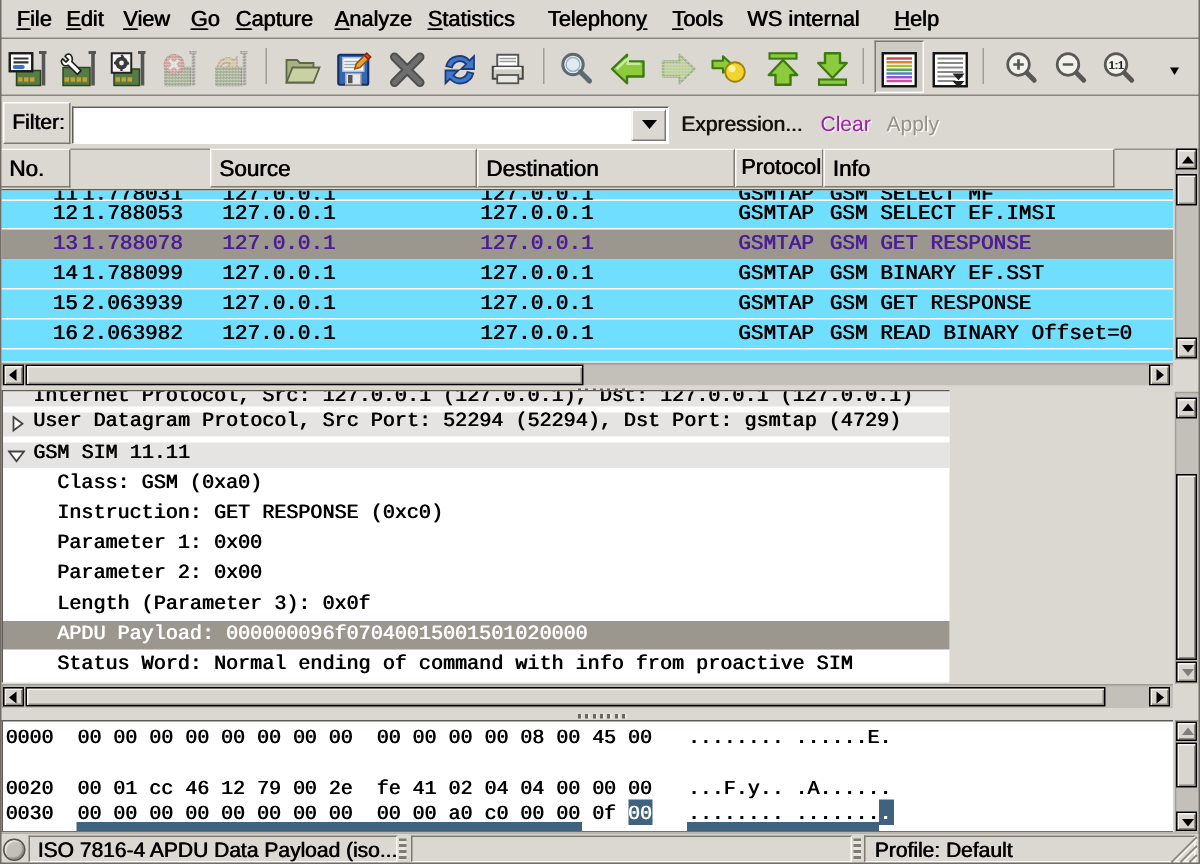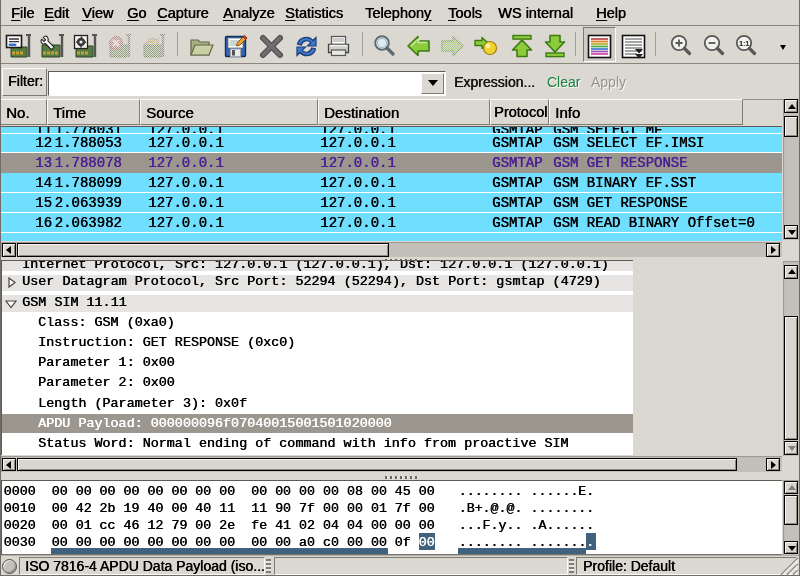--- a/index.html
+++ b/index.html
@@ -214,27 +214,26 @@
  <div class="arr" style="left:779.5px;top:19px;border-left:3.8px solid transparent;border-right:3.8px solid transparent;border-top:5.2px solid #000"></div>
 </div>
 
 <div id="filterbar">
  <div class="raised" style="position:absolute;left:2px;top:4px;width:45px;height:28px;box-sizing:border-box"></div>
  <span class="abs" style="left:8px;top:9px;font-size:14px">Filter:</span>
  <div class="abs" style="left:48px;top:7px;width:398px;height:25px;border:1px solid #5f5b54;border-right-color:#fff;border-bottom-color:#fff;box-sizing:border-box;background:#fff"></div>
  <div class="raised abs" style="left:421px;top:9px;width:23px;height:21px;box-sizing:border-box"></div>
  <div class="arr" style="left:428px;top:15.5px;border-left:5px solid transparent;border-right:5px solid transparent;border-top:6px solid #000"></div>
  <span class="abs" style="left:454px;top:10px;font-size:14px;color:#16130f">Expression...</span>
- <span class="abs" style="left:547px;top:10px;font-size:14px;color:#15803d;text-shadow:1px 1px 0 #fbfaf8">Clear</span>
+ <span class="abs" style="left:547px;top:10px;font-size:14px;color:#a21caf;text-shadow:1px 1px 0 #fbfaf8">Clear</span>
  <span class="abs" style="left:591px;top:10px;font-size:14px;color:#96928a;text-shadow:1px 1px 0 #fbfaf8">Apply</span>
 </div>
 
 <div id="plheader" class="abs" style="left:0;top:99px;width:783px;height:26px">
  <div class="hcell" style="left:0;width:47px">No.</div>
- <div class="hcell" style="left:47px;width:93px">Time</div>
  <div class="hcell" style="left:140px;width:178px">Source</div>
  <div class="hcell" style="left:318px;width:172px">Destination</div>
  <div class="hcell" style="left:490px;width:59px;padding-left:3px;font-size:14.5px">Protocol</div>
  <div class="hcell" style="left:549px;width:194px">Info</div>
 </div>
 <div id="plist" class="abs mono" style="left:1px;top:126px;width:781px;height:114px;background:#fff;overflow:hidden;font-size:14px;border-top:1px solid #5f5b54;box-sizing:content-box">
  <div class="abs" style="left:0;top:0;width:781px;height:5.5px;background:#70dfff;overflow:hidden">
   <div class="prow" style="top:-7.2px;background:none"><i>11</i><b>1.778031</b><s>127.0.0.1</s><d>127.0.0.1</d><p>GSMTAP</p><n>GSM SELECT MF</n></div>
  </div>
  <div class="prow" style="top:6.6px"><i>12</i><b>1.788053</b><s>127.0.0.1</s><d>127.0.0.1</d><p>GSMTAP</p><n>GSM SELECT EF.IMSI</n></div>
@@ -301,21 +300,20 @@
 
 <div id="split2" class="abs" style="left:0;top:472px;width:800px;height:8px;background:#dbd8d2"></div>
 <div class="abs" style="left:385px;top:476px;width:34px;height:3px;background:repeating-linear-gradient(90deg,#6a665f 0 2px,#eceae6 2px 3px,#dbd8d2 3px 5px)"></div>
 
 <div id="hex" class="abs mono" style="left:1px;top:480px;width:781px;height:75px;background:#fff;overflow:hidden;font-size:13.3px;border-top:1px solid #5f5b54;border-left:1px solid #5f5b54;border-bottom:1px solid #76726a;box-sizing:border-box">
  <div class="abs" style="left:416.7px;top:51.8px;width:16.3px;height:16.8px;background:#40627e"></div>
  <div class="abs" style="left:584px;top:51.8px;width:10px;height:16.8px;background:#40627e"></div>
  <div class="abs" style="left:49px;top:67.1px;width:337px;height:7px;background:#40627e"></div>
  <div class="abs" style="left:456px;top:67.1px;width:128px;height:7px;background:#40627e"></div>
  <div class="hseg" style="left:1.6px;top:3.1px">0000  00 00 00 00 00 00 00 00  00 00 00 00 08 00 45 00   ........ ......E.</div>
- <div class="hseg" style="left:1.6px;top:20.1px">0010  00 42 2b 19 40 00 40 11  11 90 7f 00 00 01 7f 00   .B+.@.@. ........</div>
  <div class="hseg" style="left:1.6px;top:37.1px">0020  00 01 cc 46 12 79 00 2e  fe 41 02 04 04 00 00 00   ...F.y.. .A......</div>
  <div class="hseg" style="left:1.6px;top:54.1px">0030  00 00 00 00 00 00 00 00  00 00 a0 c0 00 00 0f <span style="color:#fff">00</span>   ........ .......<span style="color:#fff">.</span></div>
 </div>
 
 <div class="strough" style="left:783px;top:480px;width:16px;height:75px"></div>
 <div class="sbtn" style="left:784px;top:481px;width:14px;height:13px"></div>
 <div class="arr" style="left:787.5px;top:485px;border-left:4px solid transparent;border-right:4px solid transparent;border-bottom:5px solid #7e7e7e"></div>
 <div class="sthumb" style="left:784px;top:495px;width:14px;height:30px"></div>
 <div class="sbtn" style="left:784px;top:540.5px;width:14px;height:13px"></div>
 <div class="arr" style="left:787.5px;top:545.5px;border-left:4px solid transparent;border-right:4px solid transparent;border-top:5px solid #000"></div>

